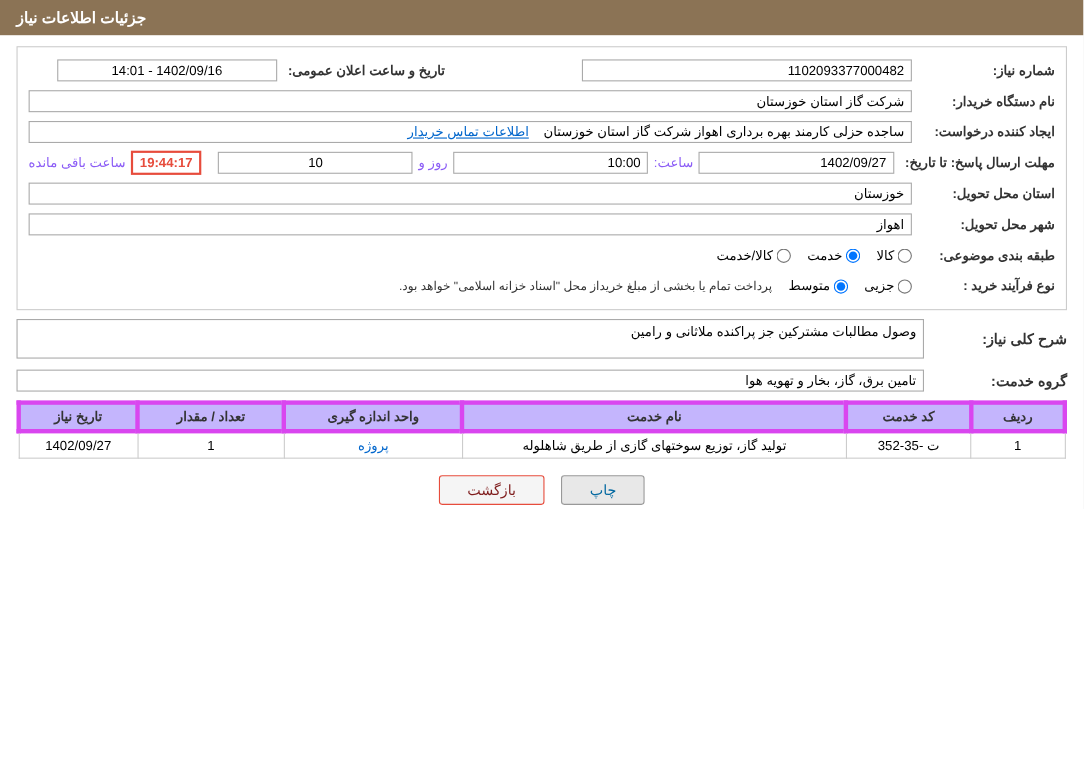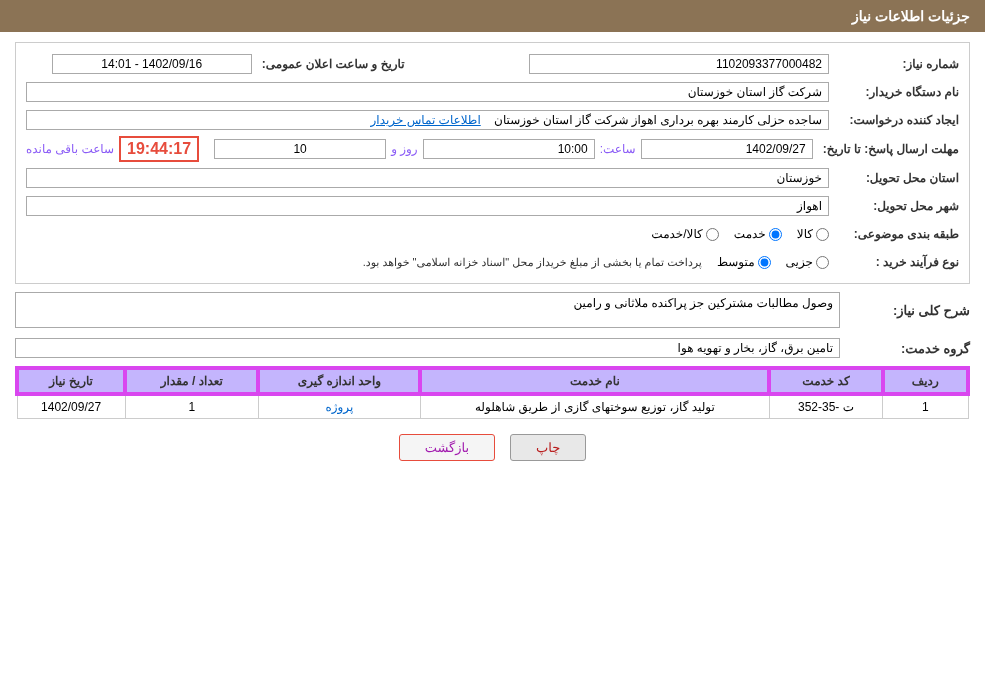--- a/index.html
+++ b/index.html
@@ -11,21 +11,21 @@
     }
     .page-container {
       width: 985px;
       min-height: 691px;
       background: #fff;
       margin: 0 auto;
     }
     .header-bar {
       background: #8B7355;
       color: #fff;
-      text-align: right;
+      text-align: left;
       padding: 8px 15px;
       font-size: 14px;
       font-weight: bold;
     }
     .main-content {
       padding: 10px 15px;
     }
     .info-section {
       border: 1px solid #ccc;
       margin-bottom: 8px;
@@ -101,21 +101,21 @@
       display: flex;
       align-items: center;
       gap: 5px;
       margin-right: 10px;
     }
     .timer-box {
       border: 2px solid #e74c3c;
       color: #e74c3c;
       padding: 2px 6px;
       font-weight: bold;
-      font-size: 16px;
+      font-size: 12px;
       background: #fff;
     }
     .description-box {
       width: 100%;
       padding: 5px;
       min-height: 40px;
       border: 1px solid #aaa;
       background: #fff;
       font-family: Tahoma, Arial, sans-serif;
       font-size: 12px;
@@ -154,25 +154,25 @@
     .btn {
       padding: 5px 25px;
       font-size: 13px;
       font-family: Tahoma, Arial, sans-serif;
       cursor: pointer;
       border: 1px solid #999;
       border-radius: 3px;
     }
     .btn-print {
       background: #e8e8e8;
-      color: #b91c1c;
+      color: #0369a1;
     }
     .btn-back {
       background: #f5f5f5;
-      color: #a21caf;
+      color: #7f1d1d;
       border: 1px solid #e74c3c;
     }
     .watermark-container {
       position: relative;
     }
     .inner-content {
       position: relative;
       z-index: 1;
     }
     .logo-watermark {

